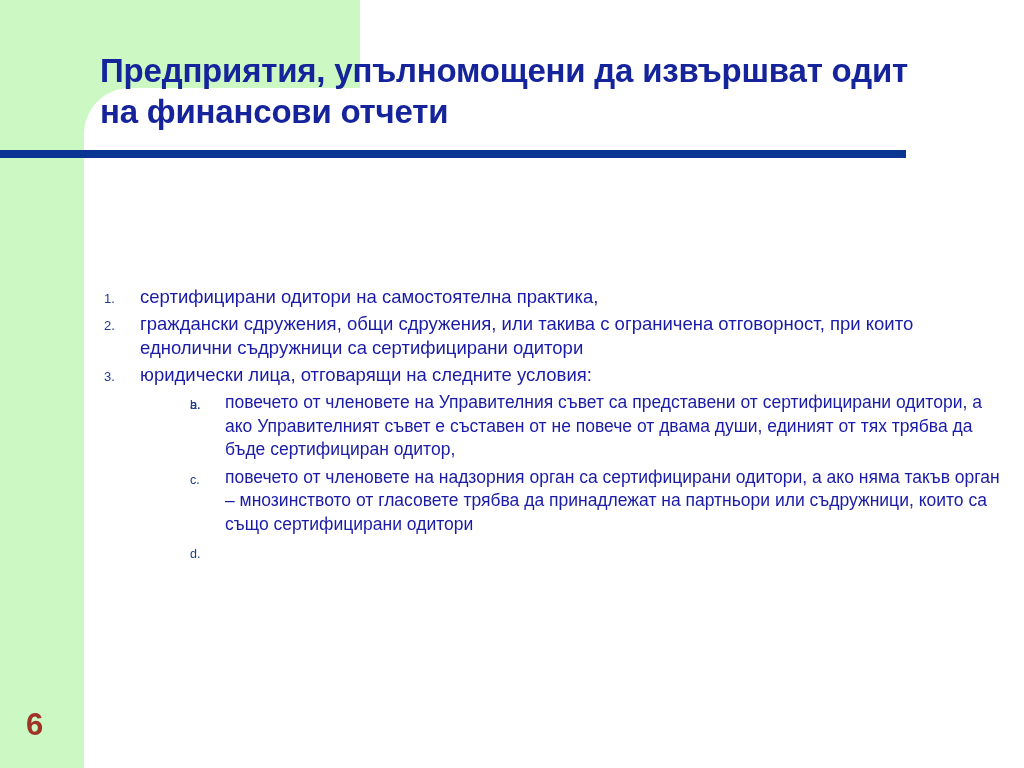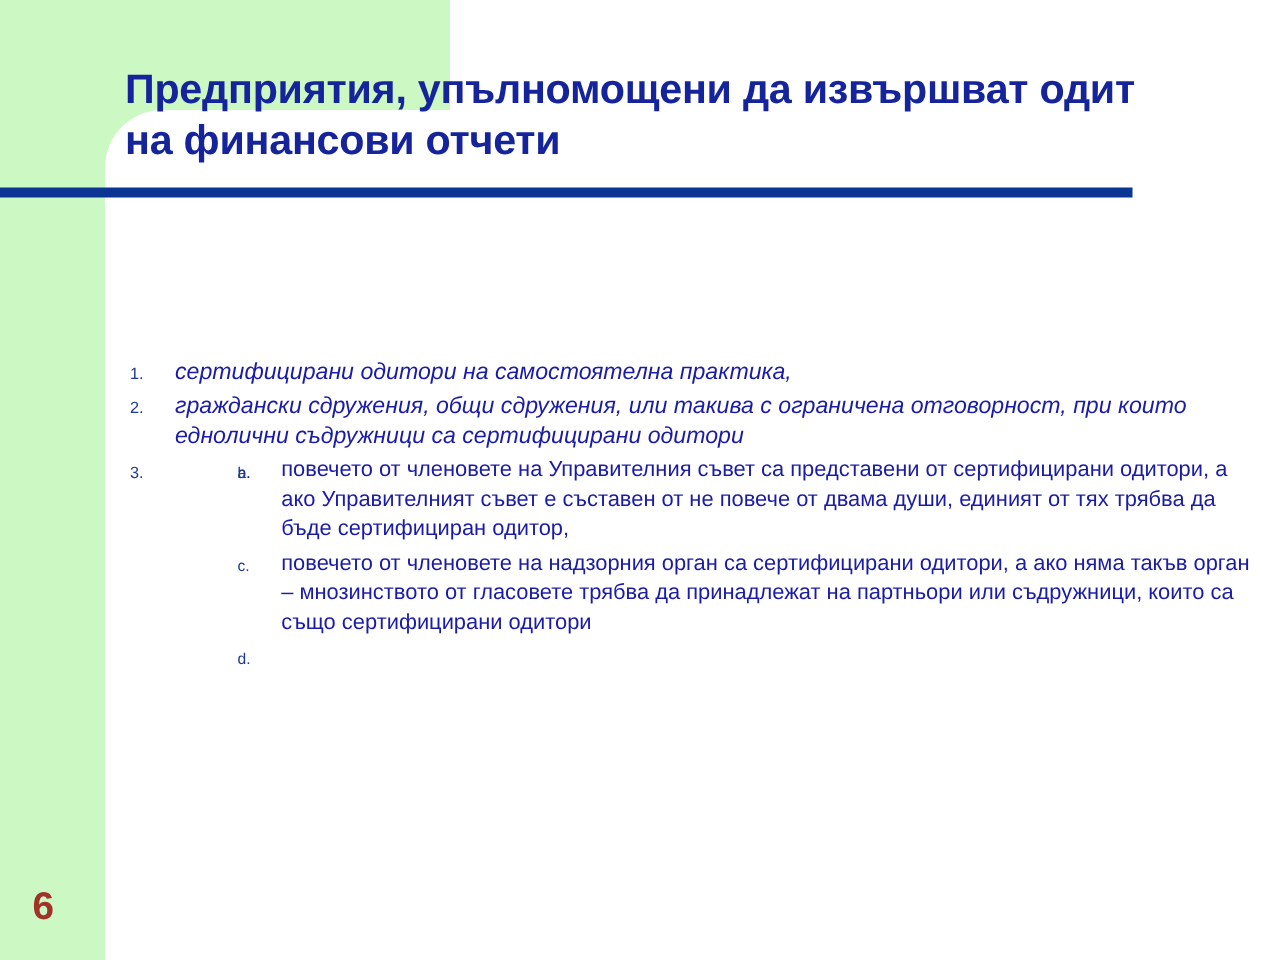--- a/index.html
+++ b/index.html
@@ -106,21 +106,20 @@
     position: absolute;
     left: 4px;
     top: 2px;
     width: 26px;
     font-size: 13px;
     color: #1a3a8f;
     text-align: left;
   }
   .li > .text {
     display: block;
-    font-style: italic;
   }
 
   .sublist {
     margin-top: 4px;
     padding-left: 50px;
   }
   .sub-li {
     position: relative;
     display: block;
     padding-left: 35px;
@@ -173,20 +172,21 @@
       <span class="text">сертифицирани одитори на самостоятелна практика,</span>
     </div>
 
     <div class="li">
       <span class="marker">2.</span>
       <span class="text">граждански сдружения, общи сдружения, или такива с ограничена отговорност, при които еднолични съдружници са сертифицирани одитори</span>
     </div>
 
     <div class="li">
       <span class="marker">3.</span>
+      <span class="text">юридически лица, отговарящи на следните условия:</span>
 
       <div class="sublist">
 
         <div class="sub-li">
           <span class="marker">a.</span>
         </div>
 
         <div class="sub-li">
           <span class="marker">b.</span>
           <span class="text">повечето от членовете на Управителния съвет са представени от сертифицирани одитори, а ако Управителният съвет е съставен от не повече от двама души, единият от тях трябва да бъде сертифициран одитор,</span>

